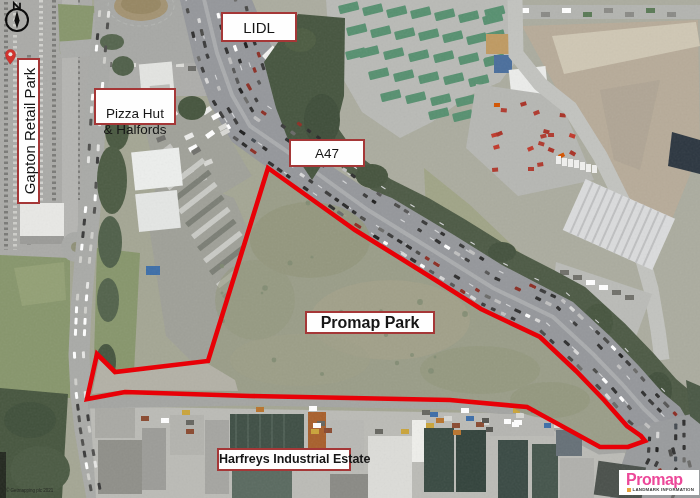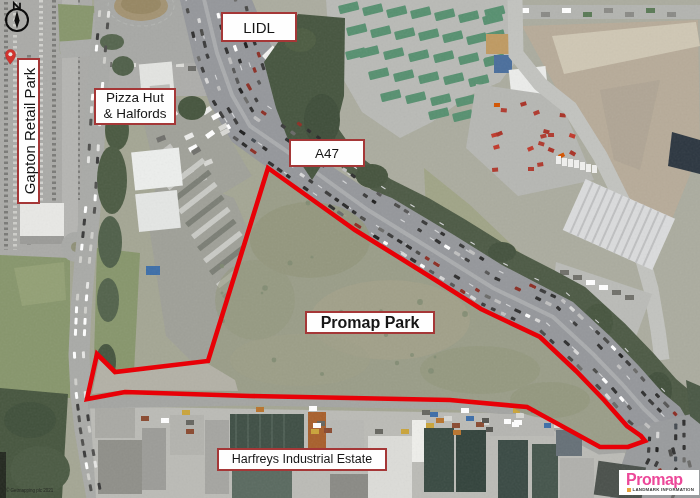--- a/index.html
+++ b/index.html
@@ -714,27 +714,27 @@
       </filter>
 <rect x="0" y="0" width="700" height="498" filter="url(#grain)" opacity="0.08"></rect>
 
 <polygon points="268.0,168.0 355.0,230.0 429.0,276.0 481.0,309.0 540.0,337.0 576.0,371.0 604.0,400.0 627.0,426.0 641.0,436.0 645.0,441.0 628.0,447.0 600.0,447.0 527.0,407.0 450.0,400.0 250.0,396.0 125.0,392.0 87.0,399.0 97.0,354.0 115.0,372.0 208.0,361.0" fill="none" stroke="#e80007" stroke-width="4.6" stroke-linejoin="miter"></polygon>
 
 <text x="6" y="492" font-family="Liberation Sans, sans-serif" font-size="4.5" fill="#1a1a1a" opacity="0.8">© Getmapping plc 2021</text>
     </svg></div>
 
 <div class="lbl" style="left:221px;top:12px;width:76px;height:30px;line-height:27px;font-size:15px;">LIDL</div>
 
-<div class="lbl" style="left:94px;top:88px;width:82px;height:37px;font-size:13.5px;line-height:16px;padding-top:0;">Pizza Hut<br>&amp; Halfords</div>
+<div class="lbl" style="left:94px;top:88px;width:82px;height:37px;font-size:13.5px;line-height:16px;padding-top:16px;">Pizza Hut<br>&amp; Halfords</div>
 
 <div class="lbl" style="left:289px;top:139px;width:76px;height:28px;line-height:25px;font-size:13.5px;text-align:center;">A47</div>
 
 <div class="lbl" style="left:305px;top:311px;width:130px;height:23px;line-height:20px;font-size:16px;font-weight:bold;">Promap Park</div>
 
-<div class="lbl" style="left:217px;top:448px;width:170px;height:23px;line-height:19px;font-size:12.5px;white-space:nowrap;">Harfreys Industrial Estate</div>
+<div class="lbl" style="left:217px;top:448px;width:134px;height:23px;line-height:19px;font-size:12.5px;white-space:nowrap;font-weight:bold;">Harfreys Industrial Estate</div>
 
 <div class="lbl" style="left:17px;top:58px;width:23px;height:146px;">
   <span style="position:absolute;left:50%;top:50%;transform:translate(-50%,-50%) rotate(-90deg);white-space:nowrap;font-size:15px;">Gapton Retail Park</span>
 </div>
 
 <svg style="position:absolute;left:0;top:0;" width="40" height="40" viewBox="0 0 40 40">
   <circle cx="17" cy="20" r="11" fill="none" stroke="#0d0d0d" stroke-width="2"></circle>
   <polygon points="17,10.5 19.6,20.5 17,28.5 14.4,20.5" fill="#0d0d0d"></polygon>
   <path d="M13.8 9.2 L13.8 2.8 L20 9.2 L20 2.8" fill="none" stroke="#0d0d0d" stroke-width="1.7"></path>
 </svg>

